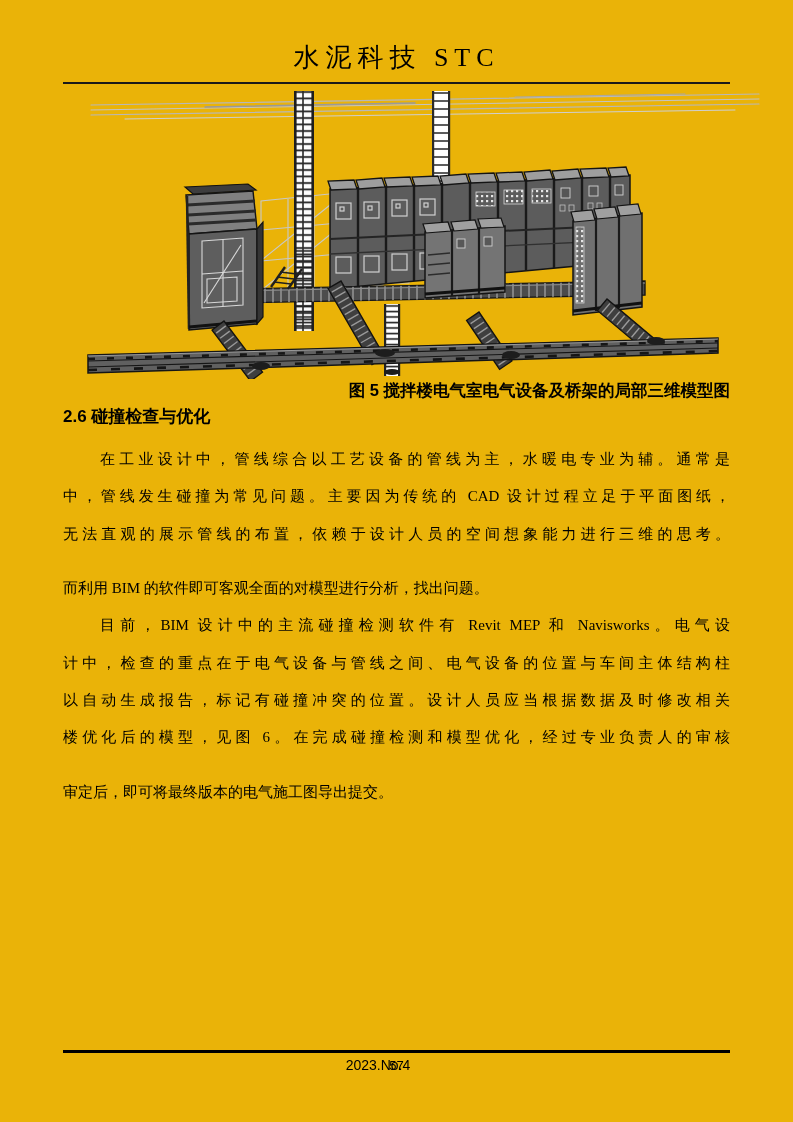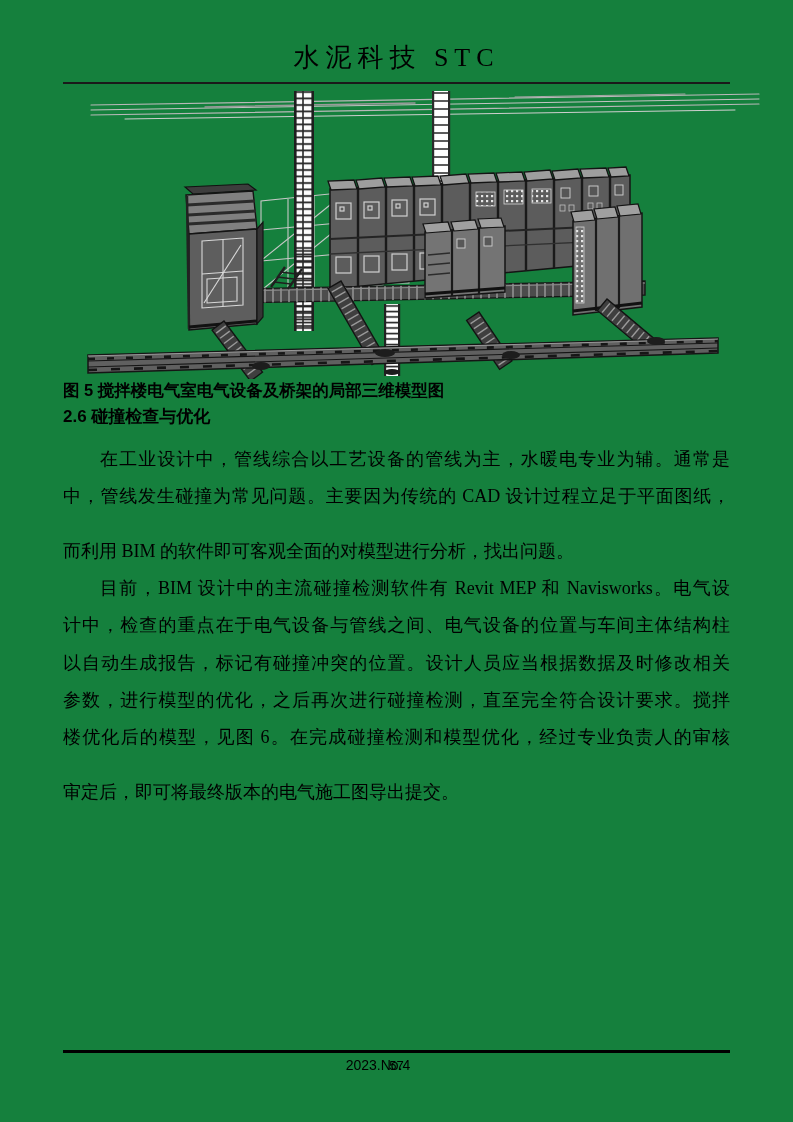--- a/index.html
+++ b/index.html
@@ -1,27 +1,27 @@
 <!DOCTYPE html>
 <html><head>
 <meta charset="utf-8">
 <style>
   html,body{margin:0;padding:0;background:#ffffff;}
-  .page{position:relative;width:793px;height:1122px;background:#15803d;overflow:hidden;
+  .page{position:relative;width:793px;height:1122px;background:#eab308;overflow:hidden;
         font-family:"Liberation Serif","DejaVu Serif",serif;color:#000;}
   .journal-title{position:absolute;top:40px;left:63px;width:667px;text-align:center;
         font-size:26px;letter-spacing:6px;font-weight:400;}
   .header-rule{position:absolute;top:82px;left:63px;width:667px;border-top:2.5px solid #1a1a1a;}
   .figure-wrap{position:absolute;top:89px;left:85px;width:680px;height:290px;}
-  .figure-caption{position:absolute;top:380px;left:63px;width:667px;text-align:left;
+  .figure-caption{position:absolute;top:380px;left:63px;width:667px;text-align:right;
         font-family:"Liberation Sans","DejaVu Sans",sans-serif;font-weight:bold;font-size:16.5px;}
   .section-heading{position:absolute;top:405px;left:63px;width:667px;
         font-family:"Liberation Sans","DejaVu Sans",sans-serif;font-weight:bold;font-size:17px;}
   .bodytext{position:absolute;top:441px;left:63px;width:667px;}
-  .bline{width:667px;height:37.33px;line-height:37.33px;font-size:18px;
+  .bline{width:667px;height:37.33px;line-height:37.33px;font-size:15px;
         text-align:justify;text-align-last:justify;overflow:hidden;box-sizing:border-box;}
   .bline.first{padding-left:37px;}
   .bline.last{text-align-last:left;margin-top:17px;}
   .footer-rule{position:absolute;top:1050px;left:63px;width:667px;border-top:3.5px solid #000;}
   .footer-page{position:absolute;top:1058px;left:63px;width:667px;text-align:center;
         font-family:"Liberation Sans","DejaVu Sans",sans-serif;font-size:13px;}
   .footer-issue{position:absolute;top:1057px;left:63px;width:630px;text-align:center;
         font-family:"Liberation Sans","DejaVu Sans",sans-serif;font-size:14px;}
 </style>
 </head>
@@ -309,25 +309,25 @@
     </svg>
   </div>
 
   <div class="figure-caption">图 5 搅拌楼电气室电气设备及桥架的局部三维模型图</div>
 
   <div class="section-heading">2.6 碰撞检查与优化</div>
 
   <div class="bodytext">
     <div class="bline first">在工业设计中，管线综合以工艺设备的管线为主，水暖电专业为辅。通常是</div>
     <div class="bline">中，管线发生碰撞为常见问题。主要因为传统的 CAD 设计过程立足于平面图纸，</div>
+    <div class="bline">无法直观的展示管线的布置，依赖于设计人员的空间想象能力进行三维的思考。</div>
     <div class="bline last">而利用 BIM 的软件即可客观全面的对模型进行分析，找出问题。</div>
     <div class="bline first">目前，BIM 设计中的主流碰撞检测软件有 Revit MEP 和 Navisworks。电气设</div>
     <div class="bline">计中，检查的重点在于电气设备与管线之间、电气设备的位置与车间主体结构柱</div>
     <div class="bline">以自动生成报告，标记有碰撞冲突的位置。设计人员应当根据数据及时修改相关</div>
-    <div class="bline">参数，进行模型的优化，之后再次进行碰撞检测，直至完全符合设计要求。搅拌</div>
     <div class="bline">楼优化后的模型，见图 6。在完成碰撞检测和模型优化，经过专业负责人的审核</div>
     <div class="bline last">审定后，即可将最终版本的电气施工图导出提交。</div>
   </div>
 
   <div class="footer-rule"></div>
   <div class="footer-page">57</div>
   <div class="footer-issue">2023.No.4</div>
 
 </div>
 

